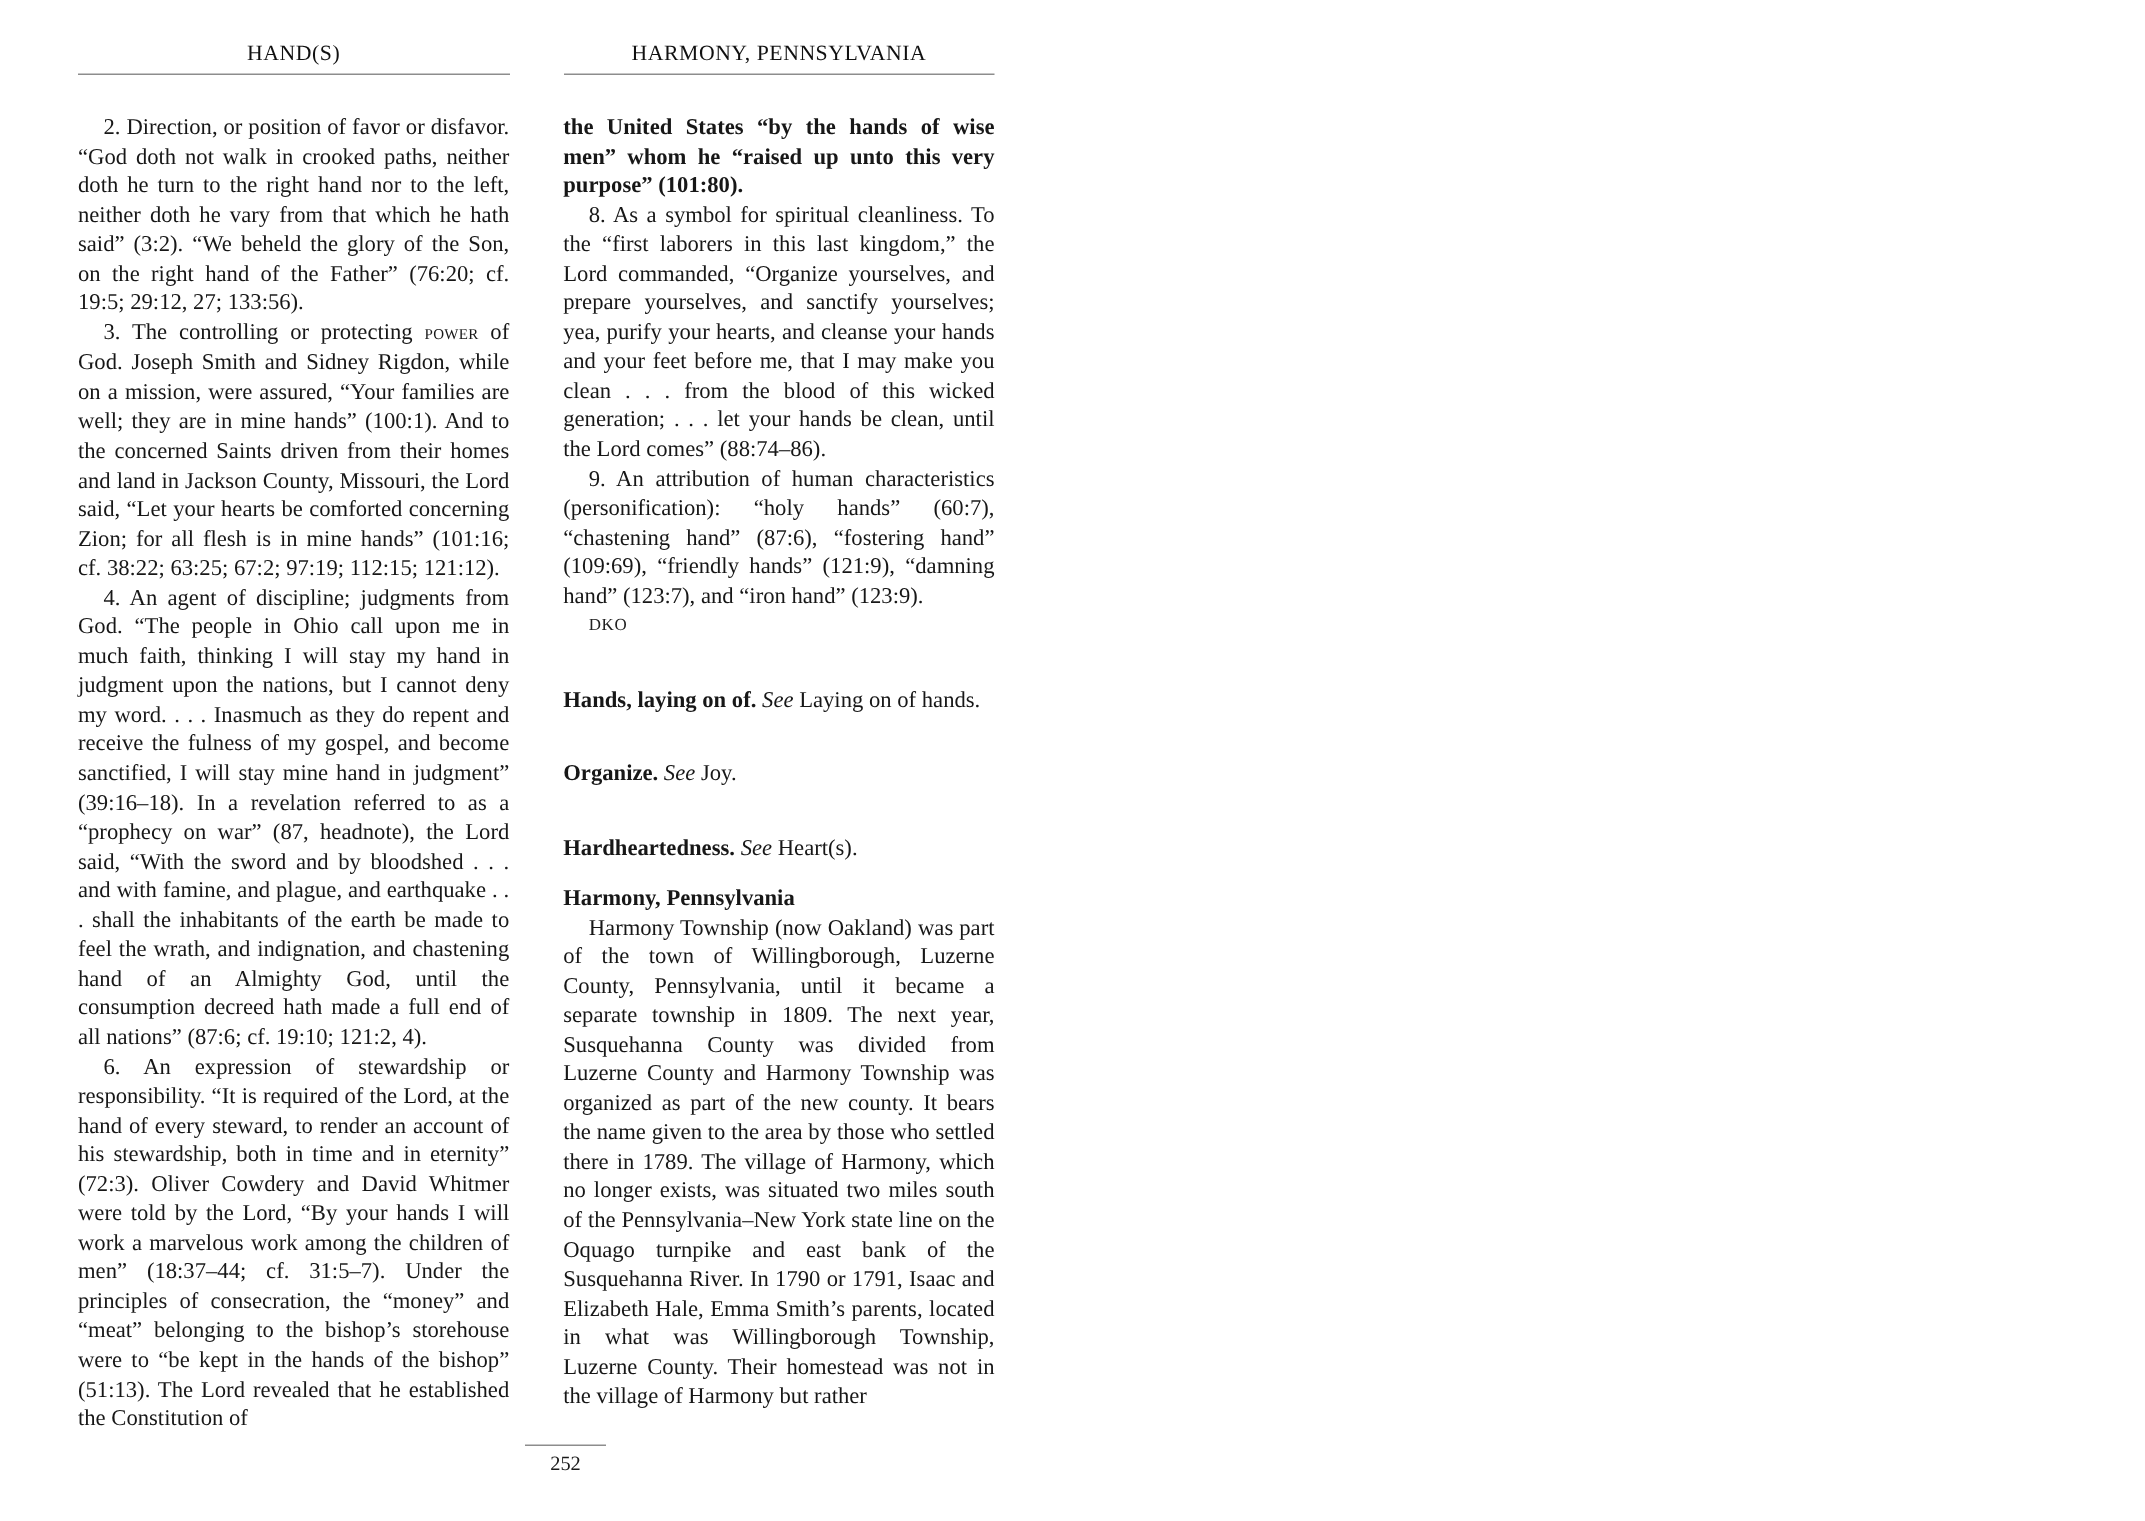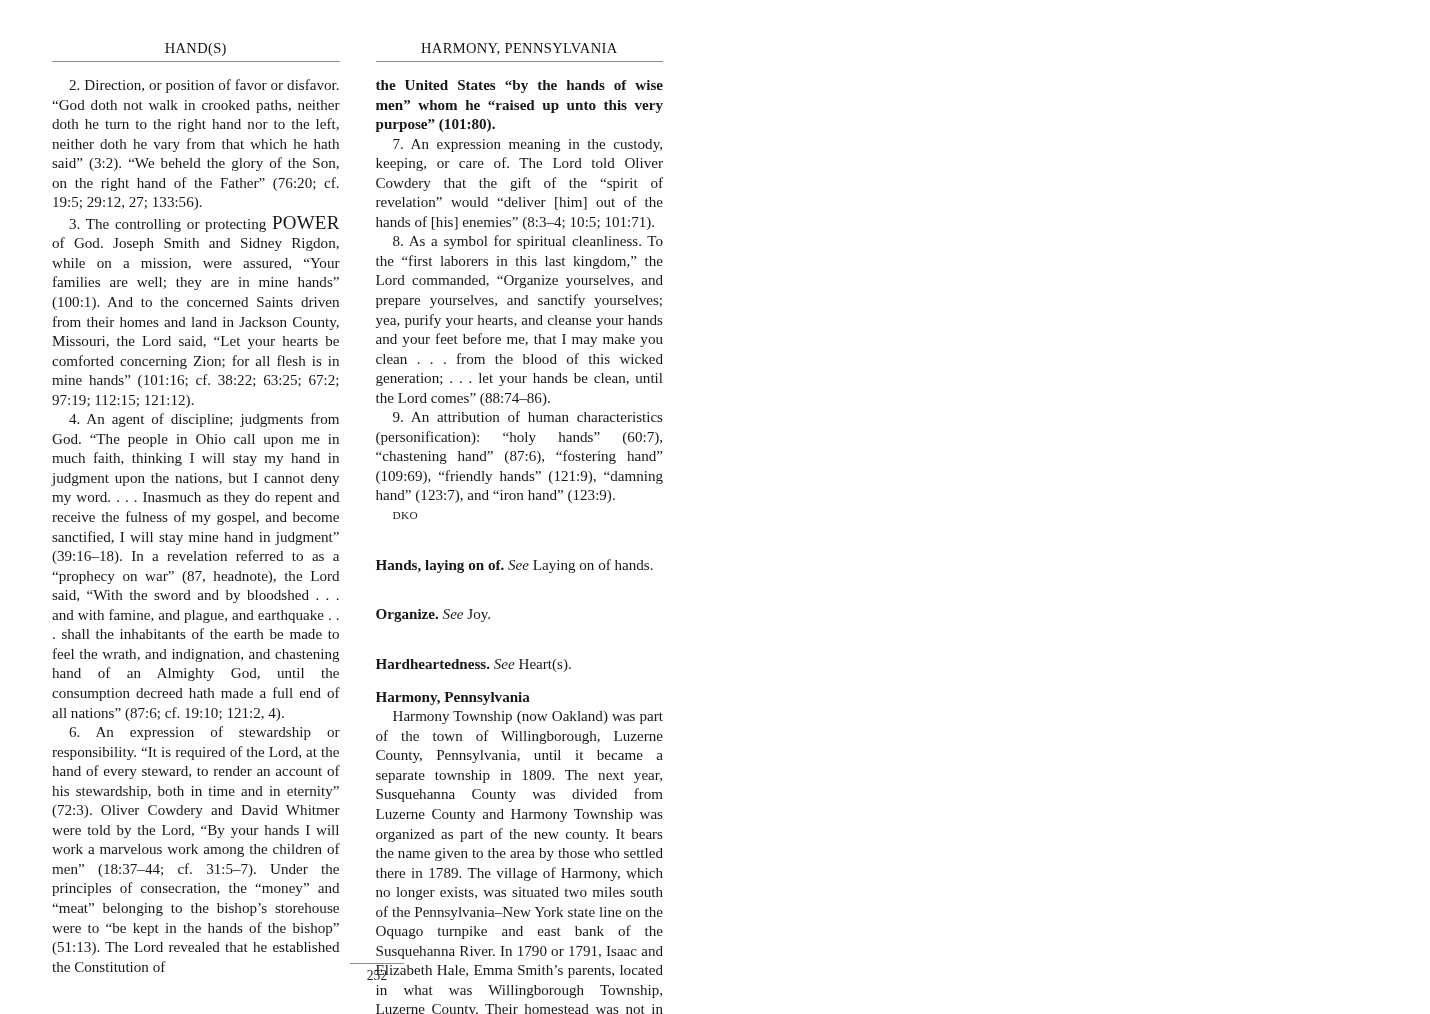--- a/index.html
+++ b/index.html
@@ -25,21 +25,21 @@
     height: 1014px;
     box-sizing: border-box;
   }
   .page-left  { width: 715px; padding: 0; }
   .page-right { width: 715px; padding: 0; }
 
   
   .heads {
     display: flex;
     position: absolute;
-    top: 40px;
+    top: 28px;
   }
   .page-left .heads  { left: 52px;  width: 611px; }
   .head-col {
     width: 50%;
     box-sizing: border-box;
   }
   .head-col.first  { padding-right: 18px; }
   .head-col.second { padding-left: 18px; }
   .head-text {
     text-align: center;
@@ -82,21 +82,21 @@
     font-size: 11.3px;
     letter-spacing: 0.4px;
     margin-top: 6px;
     text-indent: 0;
     color: #222;
   }
   b, .bold { font-weight: bold; }
   i, .ital { font-style: italic; }
   .smallcaps {
     font-variant: small-caps;
-    font-size: 19px;
+    font-size: 10px;
     letter-spacing: 0.2px;
   }
 
   
   .page-left .cols  { left: 52px;  top: 76px; width: 611px; }
   .page-left .col   { width: 50%; }
   .page-left .col.c1 { padding-right: 18px; }
   .page-left .col.c2 { padding-left: 18px; }
 
   
@@ -136,21 +136,20 @@
 
       <div class="col c1">
         <p>2. Direction, or position of favor or disfavor. “God doth not walk in crooked paths, neither doth he turn to the right hand nor to the left, neither doth he vary from that which he hath said” (3:2). “We beheld the glory of the Son, on the right hand of the Father” (76:20; cf. 19:5; 29:12, 27; 133:56).</p>
         <p><span>3. The controlling or protecting </span><span class="smallcaps">POWER</span><span> of God. Joseph Smith and Sidney Rigdon, while on a mission, were assured, “Your families are well; they are in mine hands” (100:1). And to the concerned Saints driven from their homes and land in Jackson County, Missouri, the Lord said, “Let your hearts be comforted concerning Zion; for all flesh is in mine hands” (101:16; cf. 38:22; 63:25; 67:2; 97:19; 112:15; 121:12).</span></p>
         <p>4. An agent of discipline; judgments from God. “The people in Ohio call upon me in much faith, thinking I will stay my hand in judgment upon the nations, but I cannot deny my word. . . . Inasmuch as they do repent and receive the fulness of my gospel, and become sanctified, I will stay mine hand in judgment” (39:16–18). In a revelation referred to as a “prophecy on war” (87, headnote), the Lord said, “With the sword and by bloodshed . . . and with famine, and plague, and earthquake . . . shall the inhabitants of the earth be made to feel the wrath, and indignation, and chastening hand of an Almighty God, until the consumption decreed hath made a full end of all nations” (87:6; cf. 19:10; 121:2, 4).</p>
         <p>6. An expression of stewardship or responsibility. “It is required of the Lord, at the hand of every steward, to render an account of his stewardship, both in time and in eternity” (72:3). Oliver Cowdery and David Whitmer were told by the Lord, “By your hands I will work a marvelous work among the children of men” (18:37–44; cf. 31:5–7). Under the principles of consecration, the “money” and “meat” belonging to the bishop’s storehouse were to “be kept in the hands of the bishop” (51:13). The Lord revealed that he established the Constitution of</p>
       </div>
 
       <div class="col c2">
         <p class="noindent">the United States “by the hands of wise men” whom he “raised up unto this very purpose” (101:80).</p>
-        <p>7. An expression meaning in the custody, keeping, or care of. The Lord told Oliver Cowdery that the gift of the “spirit of revelation” would “deliver [him] out of the hands of [his] enemies” (8:3–4; 10:5; 101:71).</p>
         <p>8. As a symbol for spiritual cleanliness. To the “first laborers in this last kingdom,” the Lord commanded, “Organize yourselves, and prepare yourselves, and sanctify yourselves; yea, purify your hearts, and cleanse your hands and your feet before me, that I may make you clean . . . from the blood of this wicked generation; . . . let your hands be clean, until the Lord comes” (88:74–86).</p>
         <p>9. An attribution of human characteristics (personification): “holy hands” (60:7), “chastening hand” (87:6), “fostering hand” (109:69), “friendly hands” (121:9), “damning hand” (123:7), and “iron hand” (123:9).</p>
         <p class="author-initials">DKO</p>
 
         <p class="entry"><b>Hands, laying on of.</b> <i>See</i> <span>Laying on of hands.</span></p>
 
 
         <p class="entry"><b>Organize.</b> <i>See</i> <span>Joy.</span></p>
 
         <p class="entry"><b>Hardheartedness.</b> <i>See</i> <span>Heart(s).</span></p>

